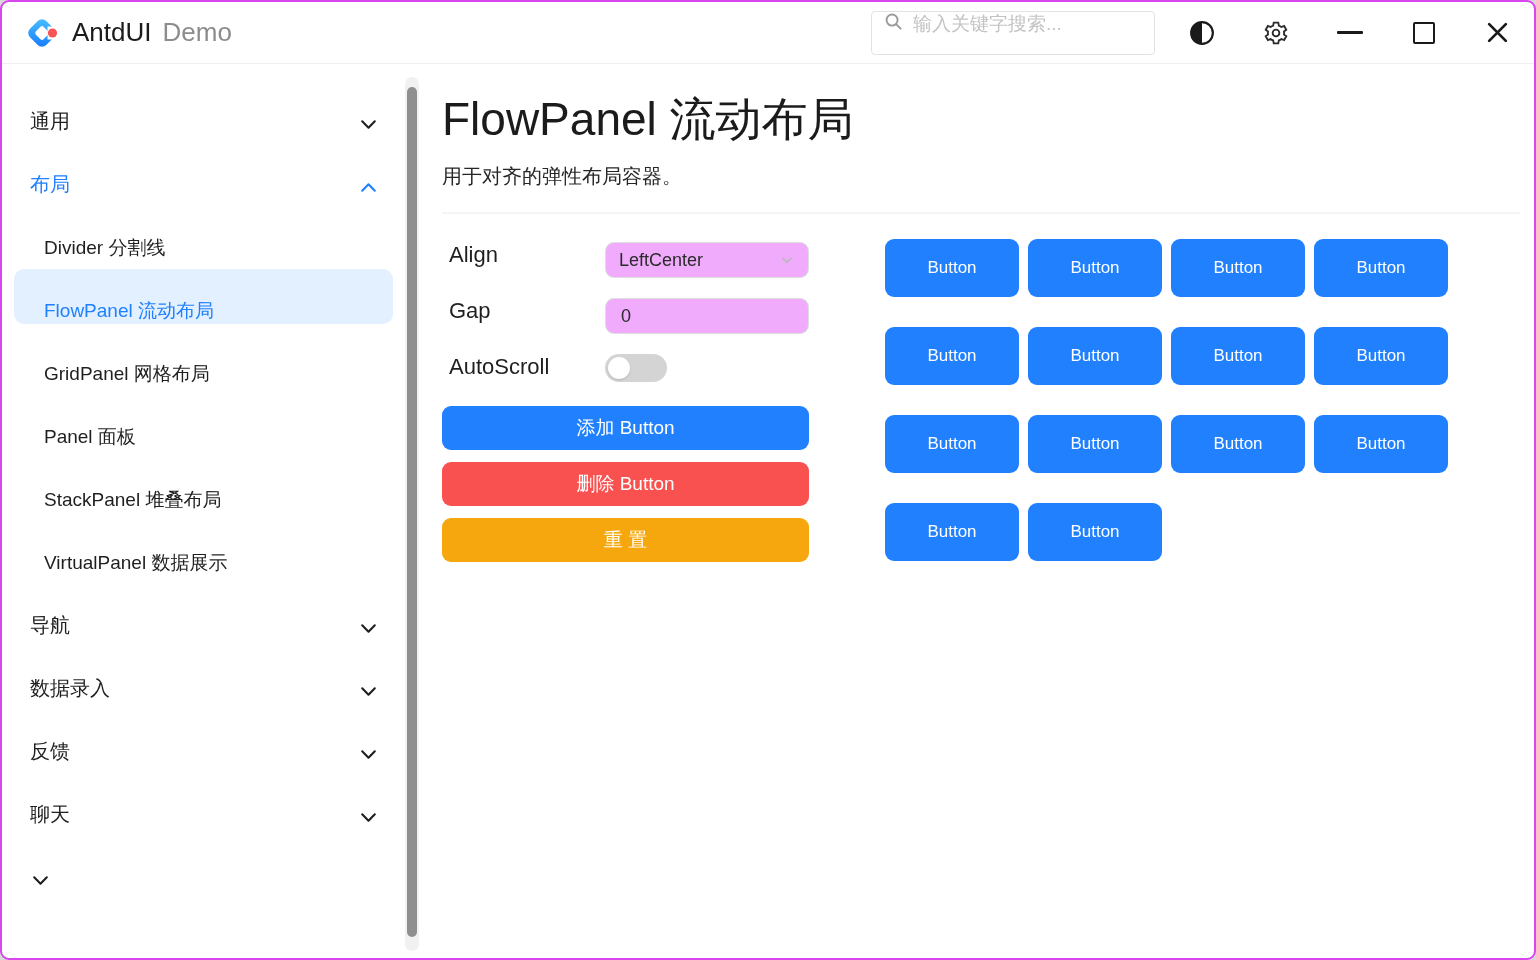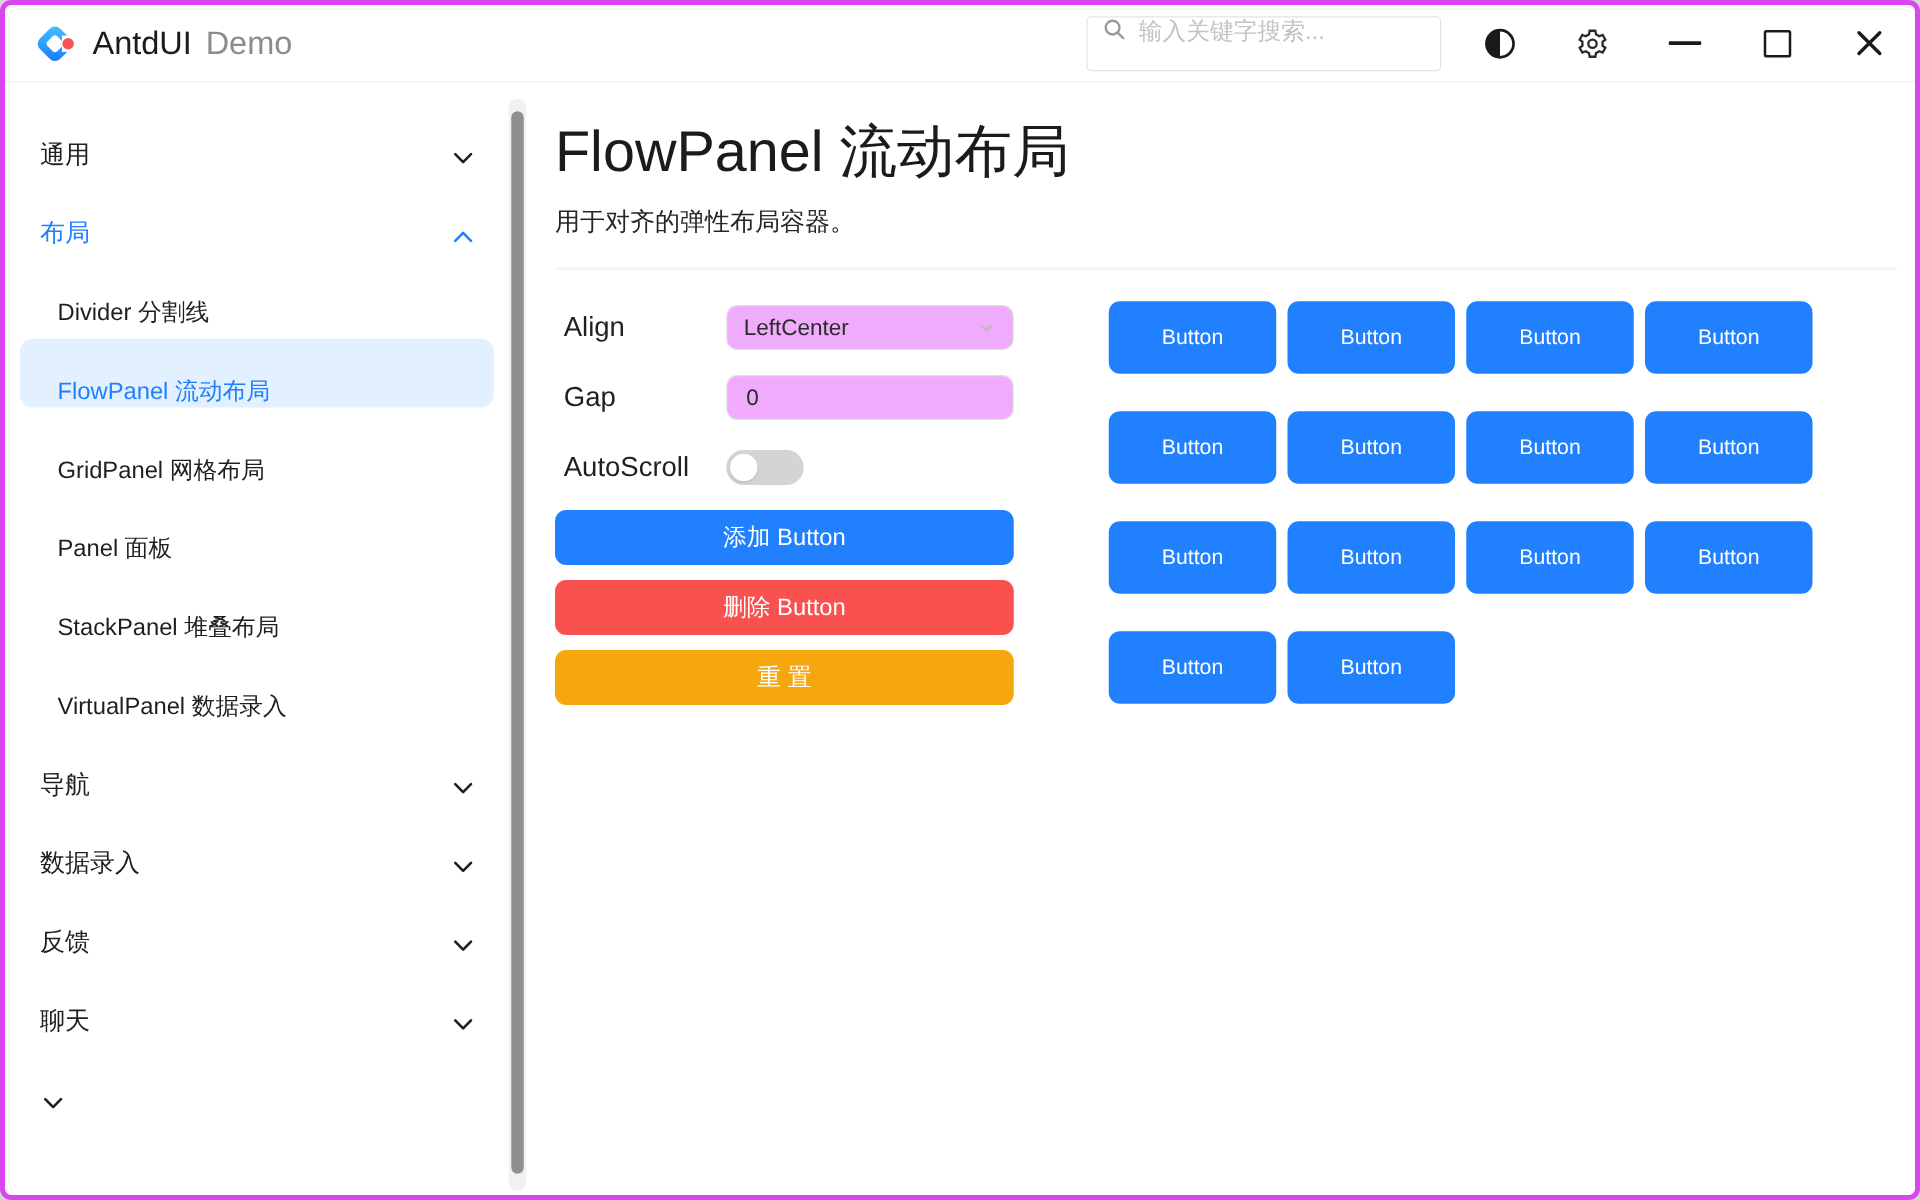--- a/index.html
+++ b/index.html
@@ -5,21 +5,21 @@
   html,body { margin:0; padding:0; background:#d8d8d8; }
   * { box-sizing:border-box; }
   :root {
     --primary:#2080FE;
     --danger:#F8514F;
     --warning:#F6A70D;
     --selected-bg:#E3F0FF;
   }
   .window {
     width:1536px; height:960px; background:#fff;
-    border:4px solid #d946ef; border-radius:9px; overflow:hidden;
+    border:2px solid #d946ef; border-radius:9px; overflow:hidden;
     font-family:"Liberation Sans","DejaVu Sans",sans-serif; color:#1f1f1f;
     position:relative;
   }
   
   .titlebar { height:62px; display:flex; align-items:center; padding:0 23px; border-bottom:1px solid #efefef; }
   .logo { width:34px; height:34px; flex:none; display:flex; }
   .brand { font-size:26px; margin-left:13px; color:#1c1c1c; }
   .brand-suffix { font-size:26px; margin-left:11px; color:#8c8c8c; }
   .searchbox { margin-left:auto; margin-right:33px; width:284px; height:44px;
     border:1px solid #e3e3e3; border-radius:4px; display:flex; align-items:flex-start; padding:0 12px; }
@@ -44,21 +44,21 @@
   
   .scrollcol { width:14px; flex:none; background:#f1f1f1; border-radius:7px; position:relative; margin:13px 0 10px; }
   .scroll-thumb { position:absolute; left:2px; width:10px; top:10px; bottom:14px; background:#8f8f8f; border-radius:5px; }
   
   .main { flex:1; padding:26px 14px 0 23px; overflow:hidden; }
   .page-title { font-size:46px; font-weight:400; color:#1b1b1b; margin:0; line-height:58px; }
   .page-subtitle { font-size:20px; color:#262626; margin-top:16px; line-height:24px; }
   .hdivider { height:2px; background:#f5f5f5; margin-top:24px; }
   .demo { display:flex; margin-top:28px; }
   .controls { width:367px; flex:none; }
-  .ctl-row { display:flex; align-items:center; height:36px; margin-bottom:20px; }
+  .ctl-row { display:flex; height:36px; margin-bottom:20px;gap:26px; }
   .ctl-row.last { margin-bottom:16px; }
   .ctl-label { width:137px; flex:none; padding-left:7px; font-size:22px; color:#1f1f1f; }
   .field { flex:1; height:36px; border:1px solid #dedede; border-radius:9px; display:flex; align-items:center;
     padding:0 13px; font-size:18px; color:#2b2b2b; background:#f0abfc; }
   .field input { border:none; outline:none; width:100%; font-size:18px; color:#2b2b2b; font-family:inherit; background:transparent; }
   .sel-chevron { margin-left:auto; display:flex; color:#b9b9b9; }
   .toggle { width:62px; height:28px; border-radius:14px; background:#d4d4d4; position:relative; cursor:pointer; }
   .toggle-knob { position:absolute; left:3px; top:3px; width:22px; height:22px; border-radius:50%; background:#fff;
     box-shadow:0 1px 2px rgba(0,0,0,.15); }
   .action-btn { display:block; width:100%; height:44px; border:none; border-radius:9px; color:#fff; font-size:19px;
@@ -156,21 +156,21 @@
         <div class="side-item child">
           <span class="side-label">GridPanel 网格布局</span>
         </div>
         <div class="side-item child">
           <span class="side-label">Panel 面板</span>
         </div>
         <div class="side-item child">
           <span class="side-label">StackPanel 堆叠布局</span>
         </div>
         <div class="side-item child">
-          <span class="side-label">VirtualPanel 数据录入</span>
+          <span class="side-label">VirtualPanel 数据展示</span>
         </div>
         <div class="side-item group">
           <span class="side-label">导航</span>
           <span class="side-chevron">
             <svg width="21" height="21" viewBox="0 0 20 20" fill="none" stroke="currentColor" stroke-width="2" stroke-linecap="round" stroke-linejoin="round">
               <path d="M4 7 l6 6 l6 -6"></path>
             </svg>
           </span>
         </div>
         <div class="side-item group">

